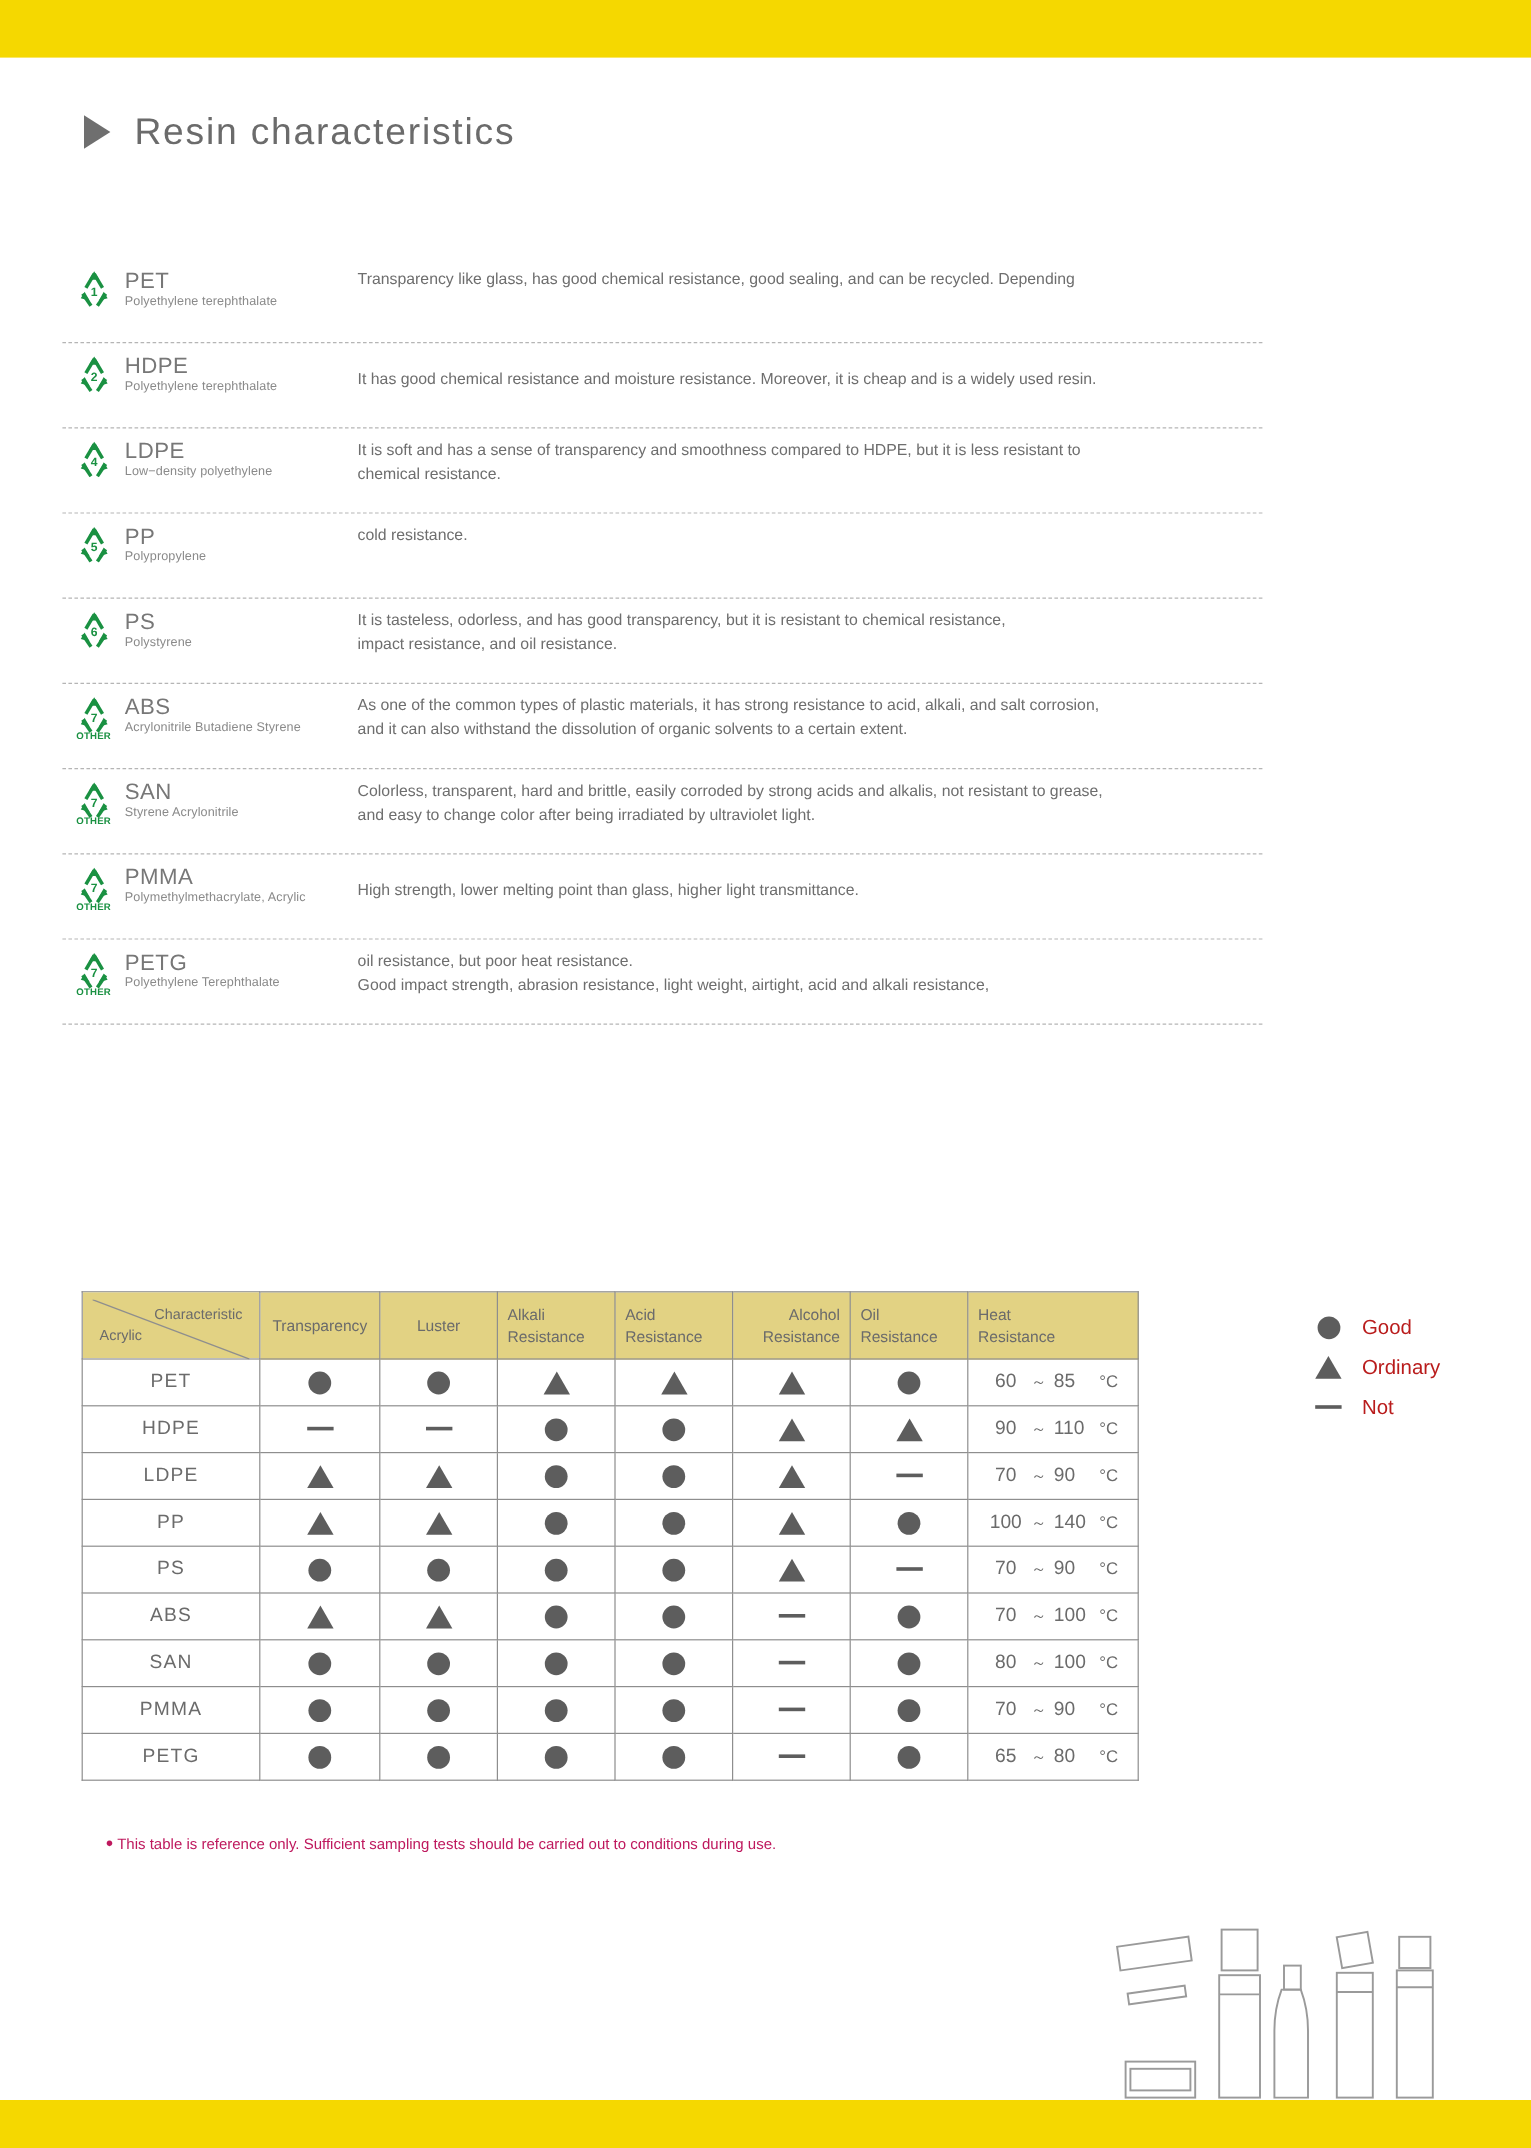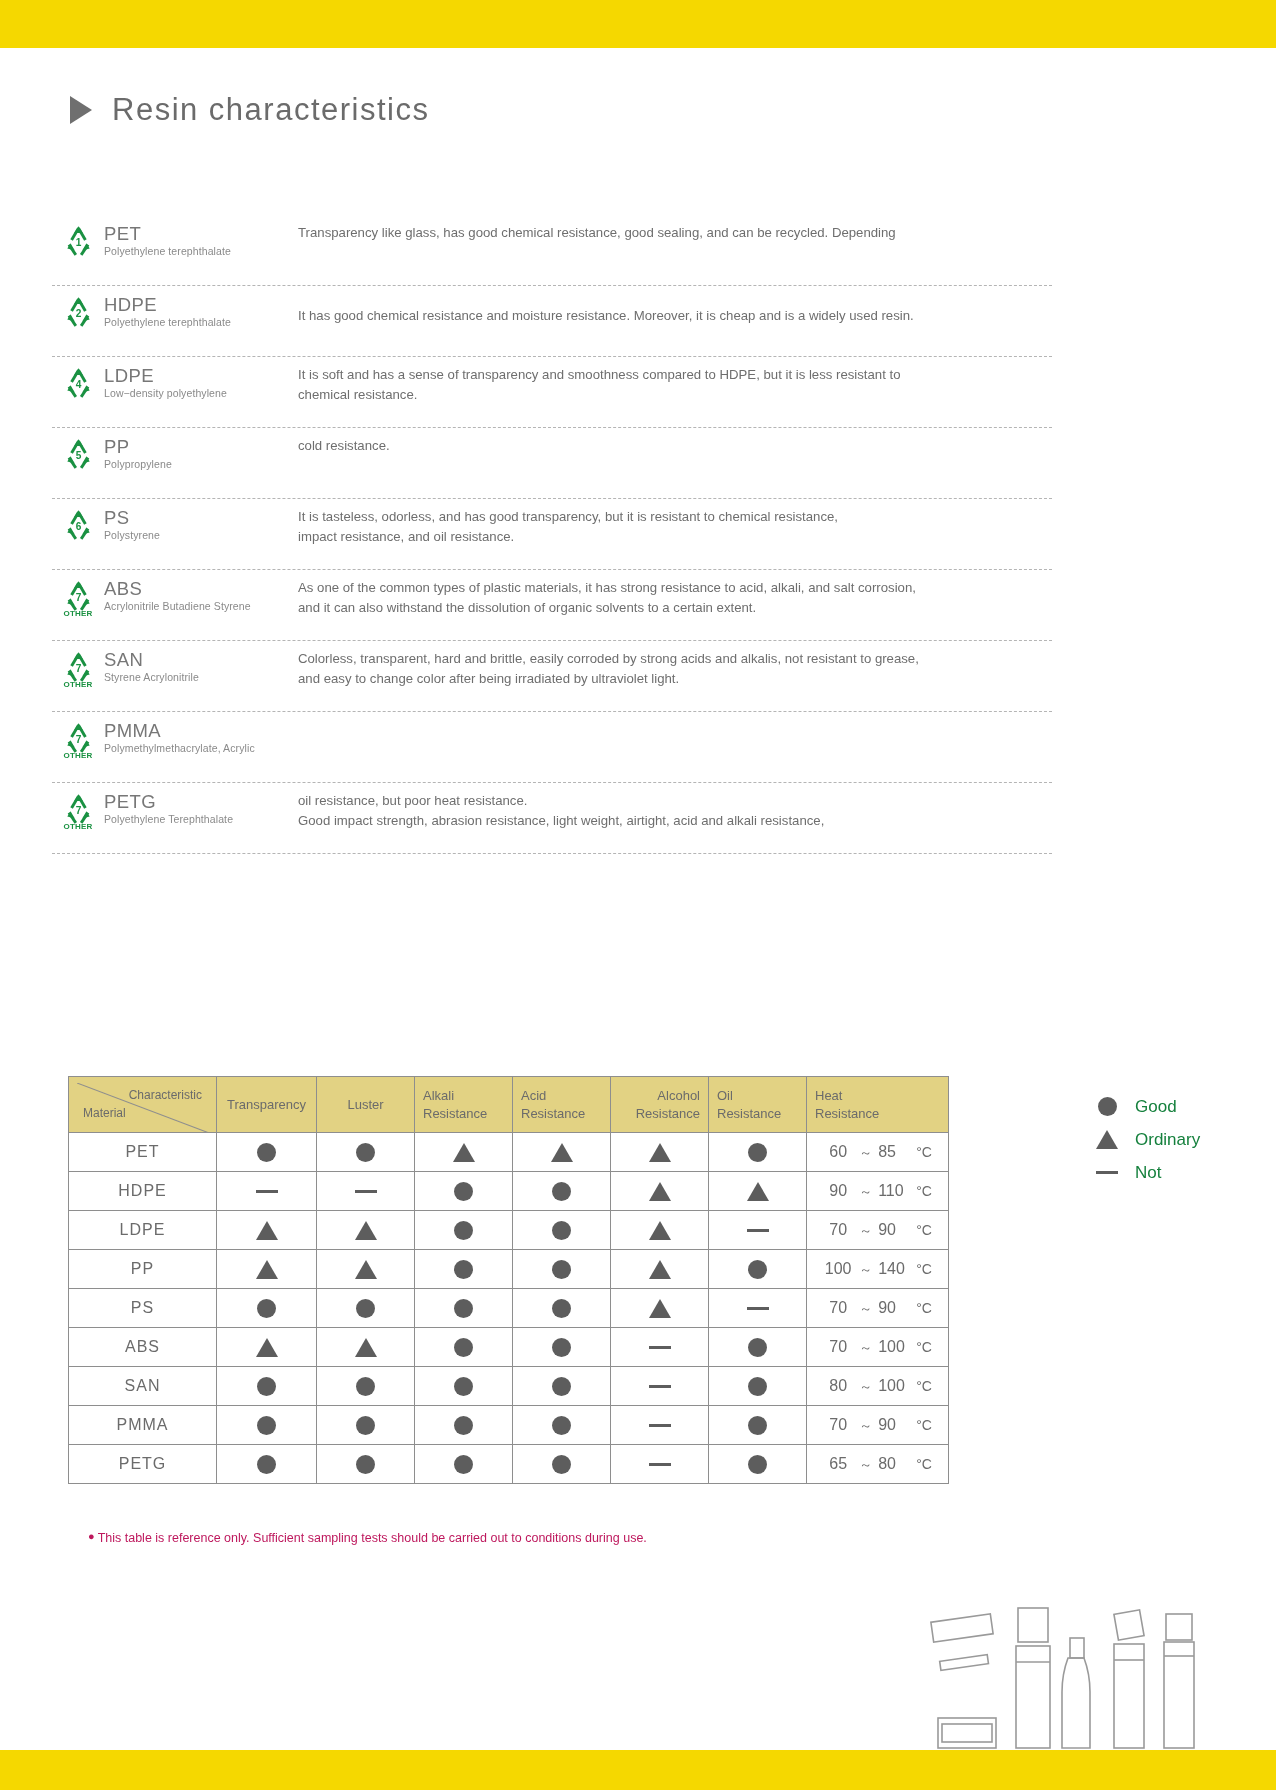--- a/index.html
+++ b/index.html
@@ -55,21 +55,21 @@
   td.heat { width:142px; font-size:15px; color:#6b6b6b; padding:0 6px; }
   .heat-inner { display:flex; align-items:baseline; justify-content:center; gap:6px; }
   .heat-inner .lo { width:30px; text-align:center; }
   .heat-inner .hi { width:32px; text-align:left; }
   .heat-inner .tilde { font-size:13px; }
   .heat-inner .unit { font-size:14px; }
 
   
   .legend { position:absolute; left:1095px; top:1090px; }
   .legend .lrow { display:flex; align-items:center; gap:16px; height:33px; }
-  .legend .lg-label { font-size:17px; color:#15803d; }
+  .legend .lg-label { font-size:17px; color:#b91c1c; }
   .lg-ico { width:24px; display:flex; justify-content:center; align-items:center; }
 
   
   .footnote { position:absolute; left:88px; top:1530px; font-size:12.5px; color:#be185d; }
   .footnote .dot { font-size:11px; vertical-align:2px; margin-right:3px; }
 
   
   .bottles { position:absolute; left:930px; top:1590px; width:300px; height:170px; }
   .bottles svg { display:block; }
 </style>
@@ -280,20 +280,23 @@
             <polygon points="52,44 38,48 46,34"></polygon>
             <polygon points="10,44 24,48 16,34"></polygon>
           </g>
           <text x="31" y="40" font-family="Liberation Sans, sans-serif" font-size="19" font-weight="700" fill="#1a9142" text-anchor="middle">7</text>
         </svg>
         <div class="sym-other">OTHER</div>
       </div>
       <div class="r-names">
         <div class="r-code">PMMA</div>
         <div class="r-full">Polymethylmethacrylate, Acrylic</div>
+      </div>
+      <div class="r-desc d-shift-2">
+        <div>High strength, lower melting point than glass, higher light transmittance.</div>
       </div>
     </div>
     <div class="resin-row">
       <div class="r-sym">
         <svg width="33" height="31" viewBox="0 0 62 58">
           <g stroke="#1a9142" stroke-width="5.5" fill="none" stroke-linecap="butt">
             <path d="M31 6 L44 28"></path>
             <path d="M49 37 L36 56"></path>
             <path d="M26 56 L13 37"></path>
             <path d="M18 28 L31 6"></path>
@@ -321,21 +324,21 @@
 <div class="table-wrap">
   <table class="props">
     <thead>
       <tr>
         <th class="corner">
           <div class="corner-inner">
             <svg class="diag" viewBox="0 0 148 56" preserveAspectRatio="none">
               <line x1="0" y1="0" x2="148" y2="56" stroke="#8e8e8e" stroke-width="1.2"></line>
             </svg>
             <span class="corner-char">Characteristic</span>
-            <span class="corner-mat">Material</span>
+            <span class="corner-mat">Acrylic</span>
           </div>
         </th>
       <th style="width: 100px;">
             <div>Transparency</div>
           </th>
           <th style="width: 98px; text-align: center;">
             <div>Luster</div>
           </th>
           <th style="width: 98px; text-align: left;">
             <div>Alkali</div>

